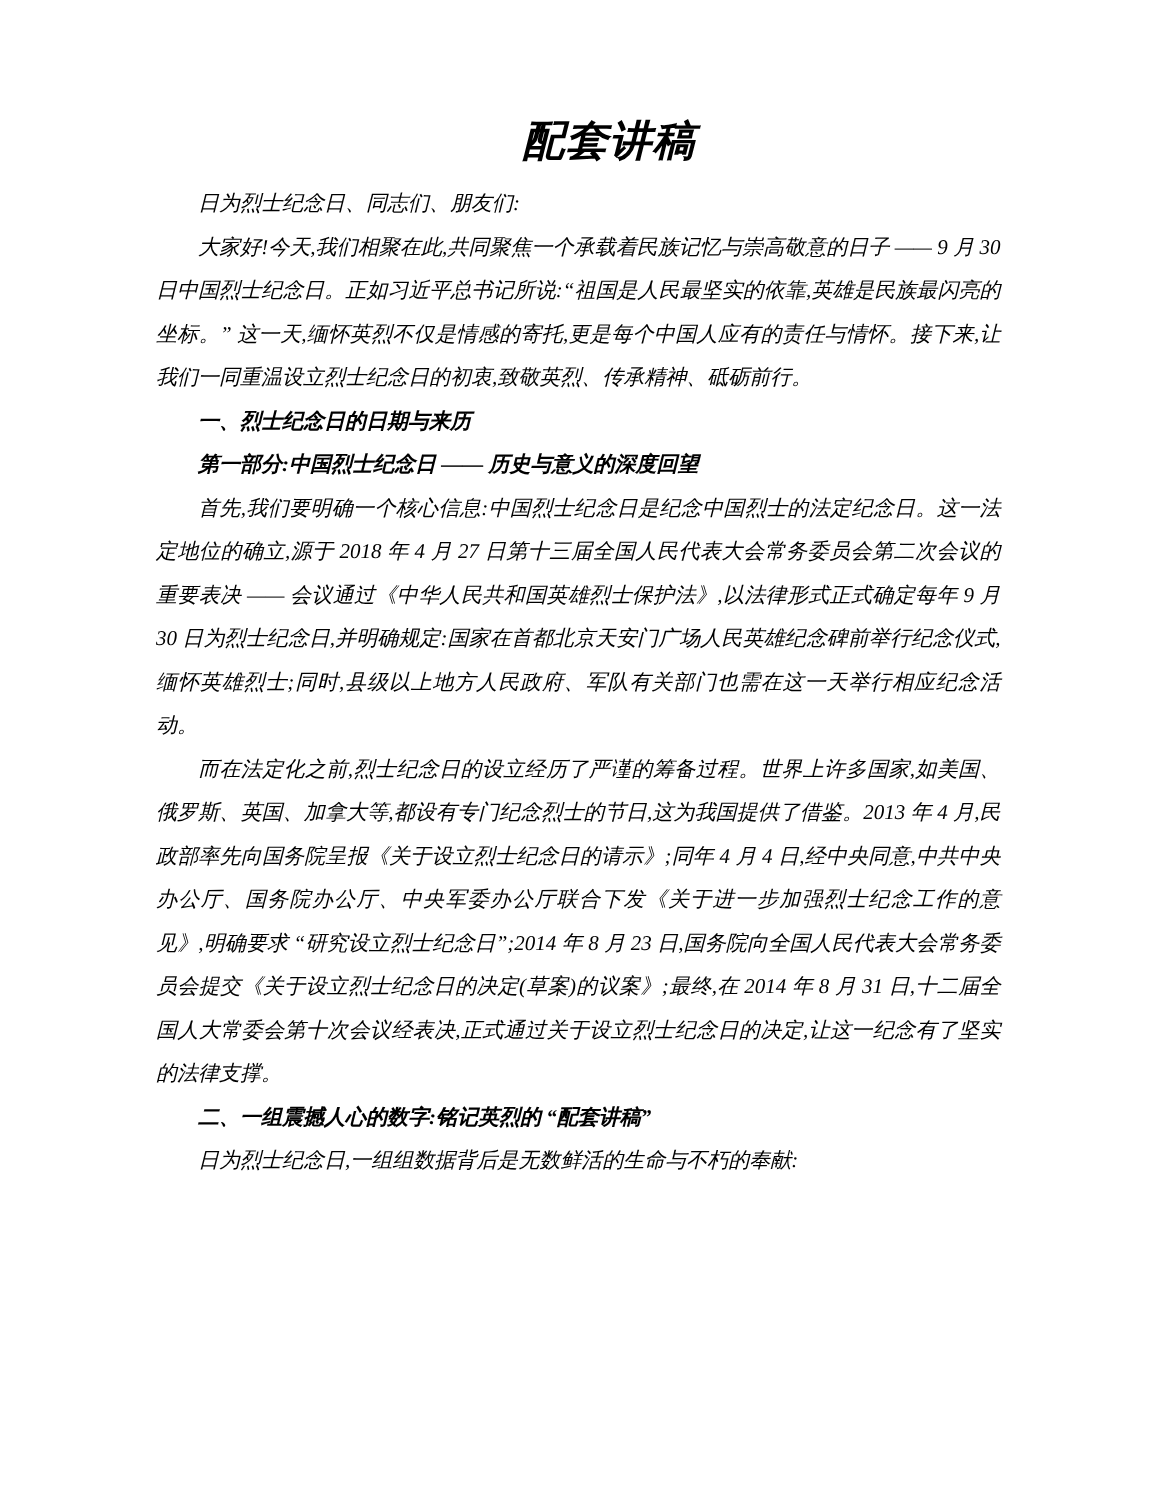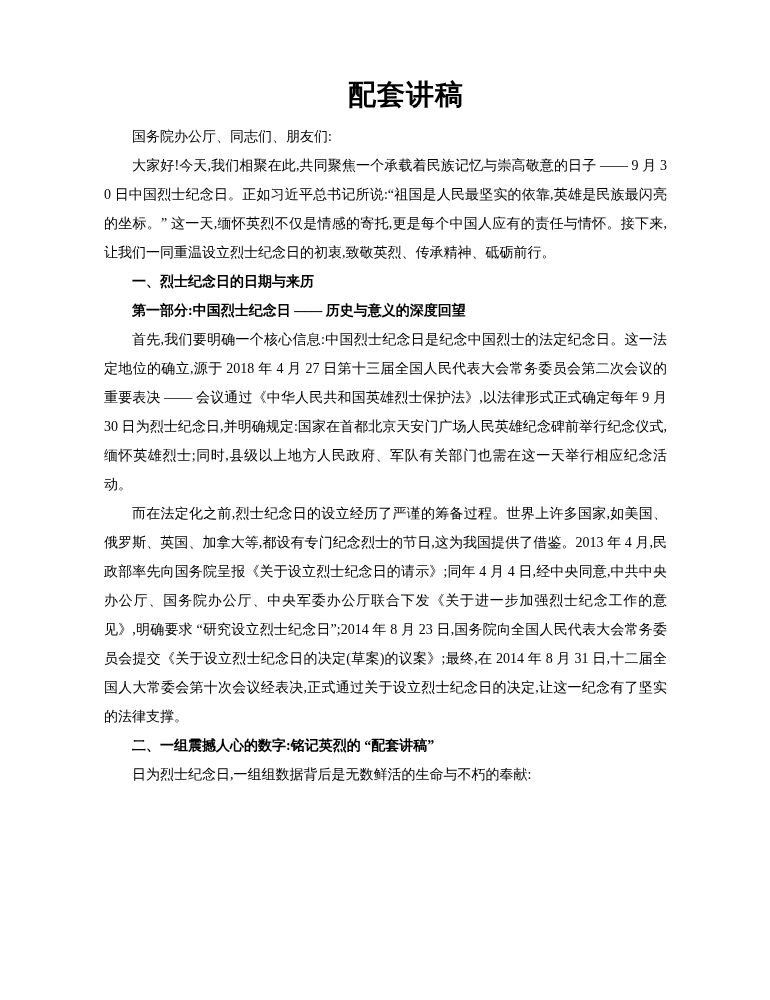--- a/index.html
+++ b/index.html
@@ -9,20 +9,21 @@
     height: 1000px;
     overflow: hidden;
     font-family: "Liberation Serif", "DejaVu Serif", serif;
   }
   .page {
     width: 770px;
     height: 740px;
     background: #ffffff;
     color: #000000;
     padding: 76px 62px 0 104px;
+    font-style: italic;
   }
   .doc-title {
     font-size: 28px;
     font-weight: bold;
     text-align: center;
     line-height: 38px;
     letter-spacing: 1px;
     margin-bottom: 8px;
   }
   .doc-body { width: 563px; }
@@ -35,21 +36,21 @@
     word-break: break-all;
   }
   .para.heading { font-weight: bold; }
 </style>
 </head>
 <body>
 
 <div class="page" style="background: rgb(255, 255, 255); color: rgb(0, 0, 0);">
   <h1 class="doc-title">配套讲稿</h1>
   <div class="doc-body">
-      <p class="para body">国务院办公厅、同志们、朋友们:</p>
+      <p class="para body">日为烈士纪念日、同志们、朋友们:</p>
       <p class="para body">大家好!今天,我们相聚在此,共同聚焦一个承载着民族记忆与崇高敬意的日子 —— 9 月 30 日中国烈士纪念日。正如习近平总书记所说:“祖国是人民最坚实的依靠,英雄是民族最闪亮的坐标。” 这一天,缅怀英烈不仅是情感的寄托,更是每个中国人应有的责任与情怀。接下来,让我们一同重温设立烈士纪念日的初衷,致敬英烈、传承精神、砥砺前行。</p>
       <p class="para heading">一、烈士纪念日的日期与来历</p>
       <p class="para heading">第一部分:中国烈士纪念日 —— 历史与意义的深度回望</p>
       <p class="para body">首先,我们要明确一个核心信息:中国烈士纪念日是纪念中国烈士的法定纪念日。这一法定地位的确立,源于 2018 年 4 月 27 日第十三届全国人民代表大会常务委员会第二次会议的重要表决 —— 会议通过《中华人民共和国英雄烈士保护法》,以法律形式正式确定每年 9 月 30 日为烈士纪念日,并明确规定:国家在首都北京天安门广场人民英雄纪念碑前举行纪念仪式,缅怀英雄烈士;同时,县级以上地方人民政府、军队有关部门也需在这一天举行相应纪念活动。</p>
       <p class="para body">而在法定化之前,烈士纪念日的设立经历了严谨的筹备过程。世界上许多国家,如美国、俄罗斯、英国、加拿大等,都设有专门纪念烈士的节日,这为我国提供了借鉴。2013 年 4 月,民政部率先向国务院呈报《关于设立烈士纪念日的请示》;同年 4 月 4 日,经中央同意,中共中央办公厅、国务院办公厅、中央军委办公厅联合下发《关于进一步加强烈士纪念工作的意见》,明确要求 “研究设立烈士纪念日”;2014 年 8 月 23 日,国务院向全国人民代表大会常务委员会提交《关于设立烈士纪念日的决定(草案)的议案》;最终,在 2014 年 8 月 31 日,十二届全国人大常委会第十次会议经表决,正式通过关于设立烈士纪念日的决定,让这一纪念有了坚实的法律支撑。</p>
       <p class="para heading">二、一组震撼人心的数字:铭记英烈的 “配套讲稿”</p>
       <p class="para body">日为烈士纪念日,一组组数据背后是无数鲜活的生命与不朽的奉献:</p>
     </div>
 </div>
 

